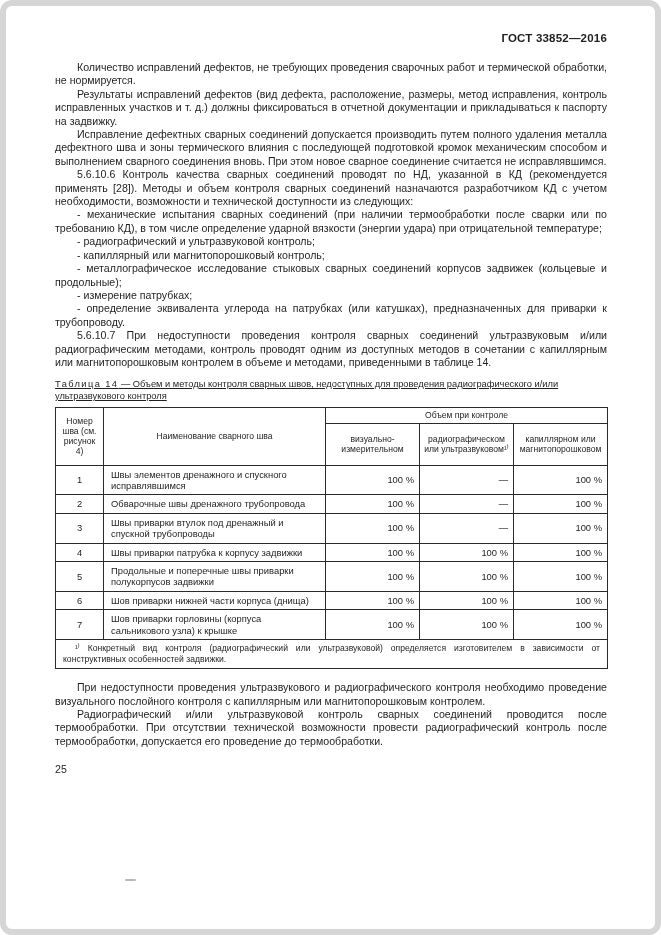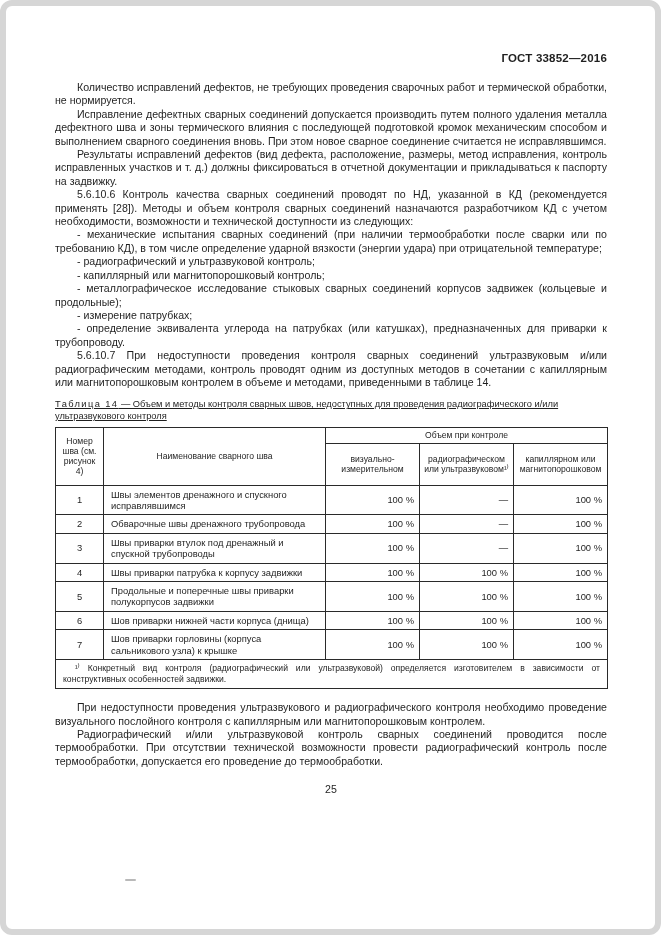--- a/index.html
+++ b/index.html
@@ -16,21 +16,21 @@
   .frame {
     position: absolute;
     inset: 0;
     border: 6px solid #d6d6d6;
     border-radius: 12px;
     pointer-events: none;
   }
   .content {
     position: absolute;
     left: 55px;
-    top: 52px;
+    top: 32px;
     width: 552px;
   }
   .doc-header {
     text-align: right;
     font-weight: bold;
     font-size: 11.5px;
     letter-spacing: 0.2px;
   }
   .body-block { margin-top: 17px; }
   .para {
@@ -78,21 +78,21 @@
   td.val { text-align: right; white-space: nowrap; }
   td.footnote-cell {
     font-size: 8.6px;
     line-height: 10.6px;
     text-align: justify;
     padding: 3px 7px 4px 7px;
     text-indent: 12px;
   }
   .closing-block { margin-top: 12px; }
   .page-number {
-    text-align: center;
+    text-align: left;
     margin-top: 15px;
     font-size: 10.6px;
   }
   .scan-artifact {
     position: absolute;
     left: 125px;
     bottom: 54px;
     width: 11px;
     height: 2px;
     background: #b9b9b9;
@@ -103,22 +103,22 @@
 <body>
 
 <div class="page">
   <div class="frame"></div>
   <div class="content">
 
     <div class="doc-header">ГОСТ 33852—2016</div>
 
     <div class="body-block">
       <p class="para">Количество исправлений дефектов, не требующих проведения сварочных работ и термической обработки, не нормируется.</p>
+      <p class="para">Результаты исправлений дефектов (вид дефекта, расположение, размеры, метод исправления, контроль исправленных участков и т. д.) должны фиксироваться в отчетной документации и прикладываться к паспорту на задвижку.</p>
       <p class="para">Исправление дефектных сварных соединений допускается производить путем полного удаления металла дефектного шва и зоны термического влияния с последующей подготовкой кромок механическим способом и выполнением сварного соединения вновь. При этом новое сварное соединение считается не исправлявшимся.</p>
-      <p class="para">Результаты исправлений дефектов (вид дефекта, расположение, размеры, метод исправления, контроль исправленных участков и т. д.) должны фиксироваться в отчетной документации и прикладываться к паспорту на задвижку.</p>
       <p class="para">5.6.10.6 Контроль качества сварных соединений проводят по НД, указанной в КД (рекомендуется применять [28]). Методы и объем контроля сварных соединений назначаются разработчиком КД с учетом необходимости, возможности и технической доступности из следующих:</p>
       <p class="para">- механические испытания сварных соединений (при наличии термообработки после сварки или по требованию КД), в том числе определение ударной вязкости (энергии удара) при отрицательной температуре;</p>
       <p class="para">- радиографический и ультразвуковой контроль;</p>
       <p class="para">- капиллярный или магнитопорошковый контроль;</p>
       <p class="para">- металлографическое исследование стыковых сварных соединений корпусов задвижек (кольцевые и продольные);</p>
       <p class="para">- измерение патрубках;</p>
       <p class="para">- определение эквивалента углерода на патрубках (или катушках), предназначенных для приварки к трубопроводу.</p>
       <p class="para">5.6.10.7 При недоступности проведения контроля сварных соединений ультразвуковым и/или радиографическим методами, контроль проводят одним из доступных методов в сочетании с капиллярным или магнитопорошковым контролем в объеме и методами, приведенными в таблице 14.</p>
     </div>
 

